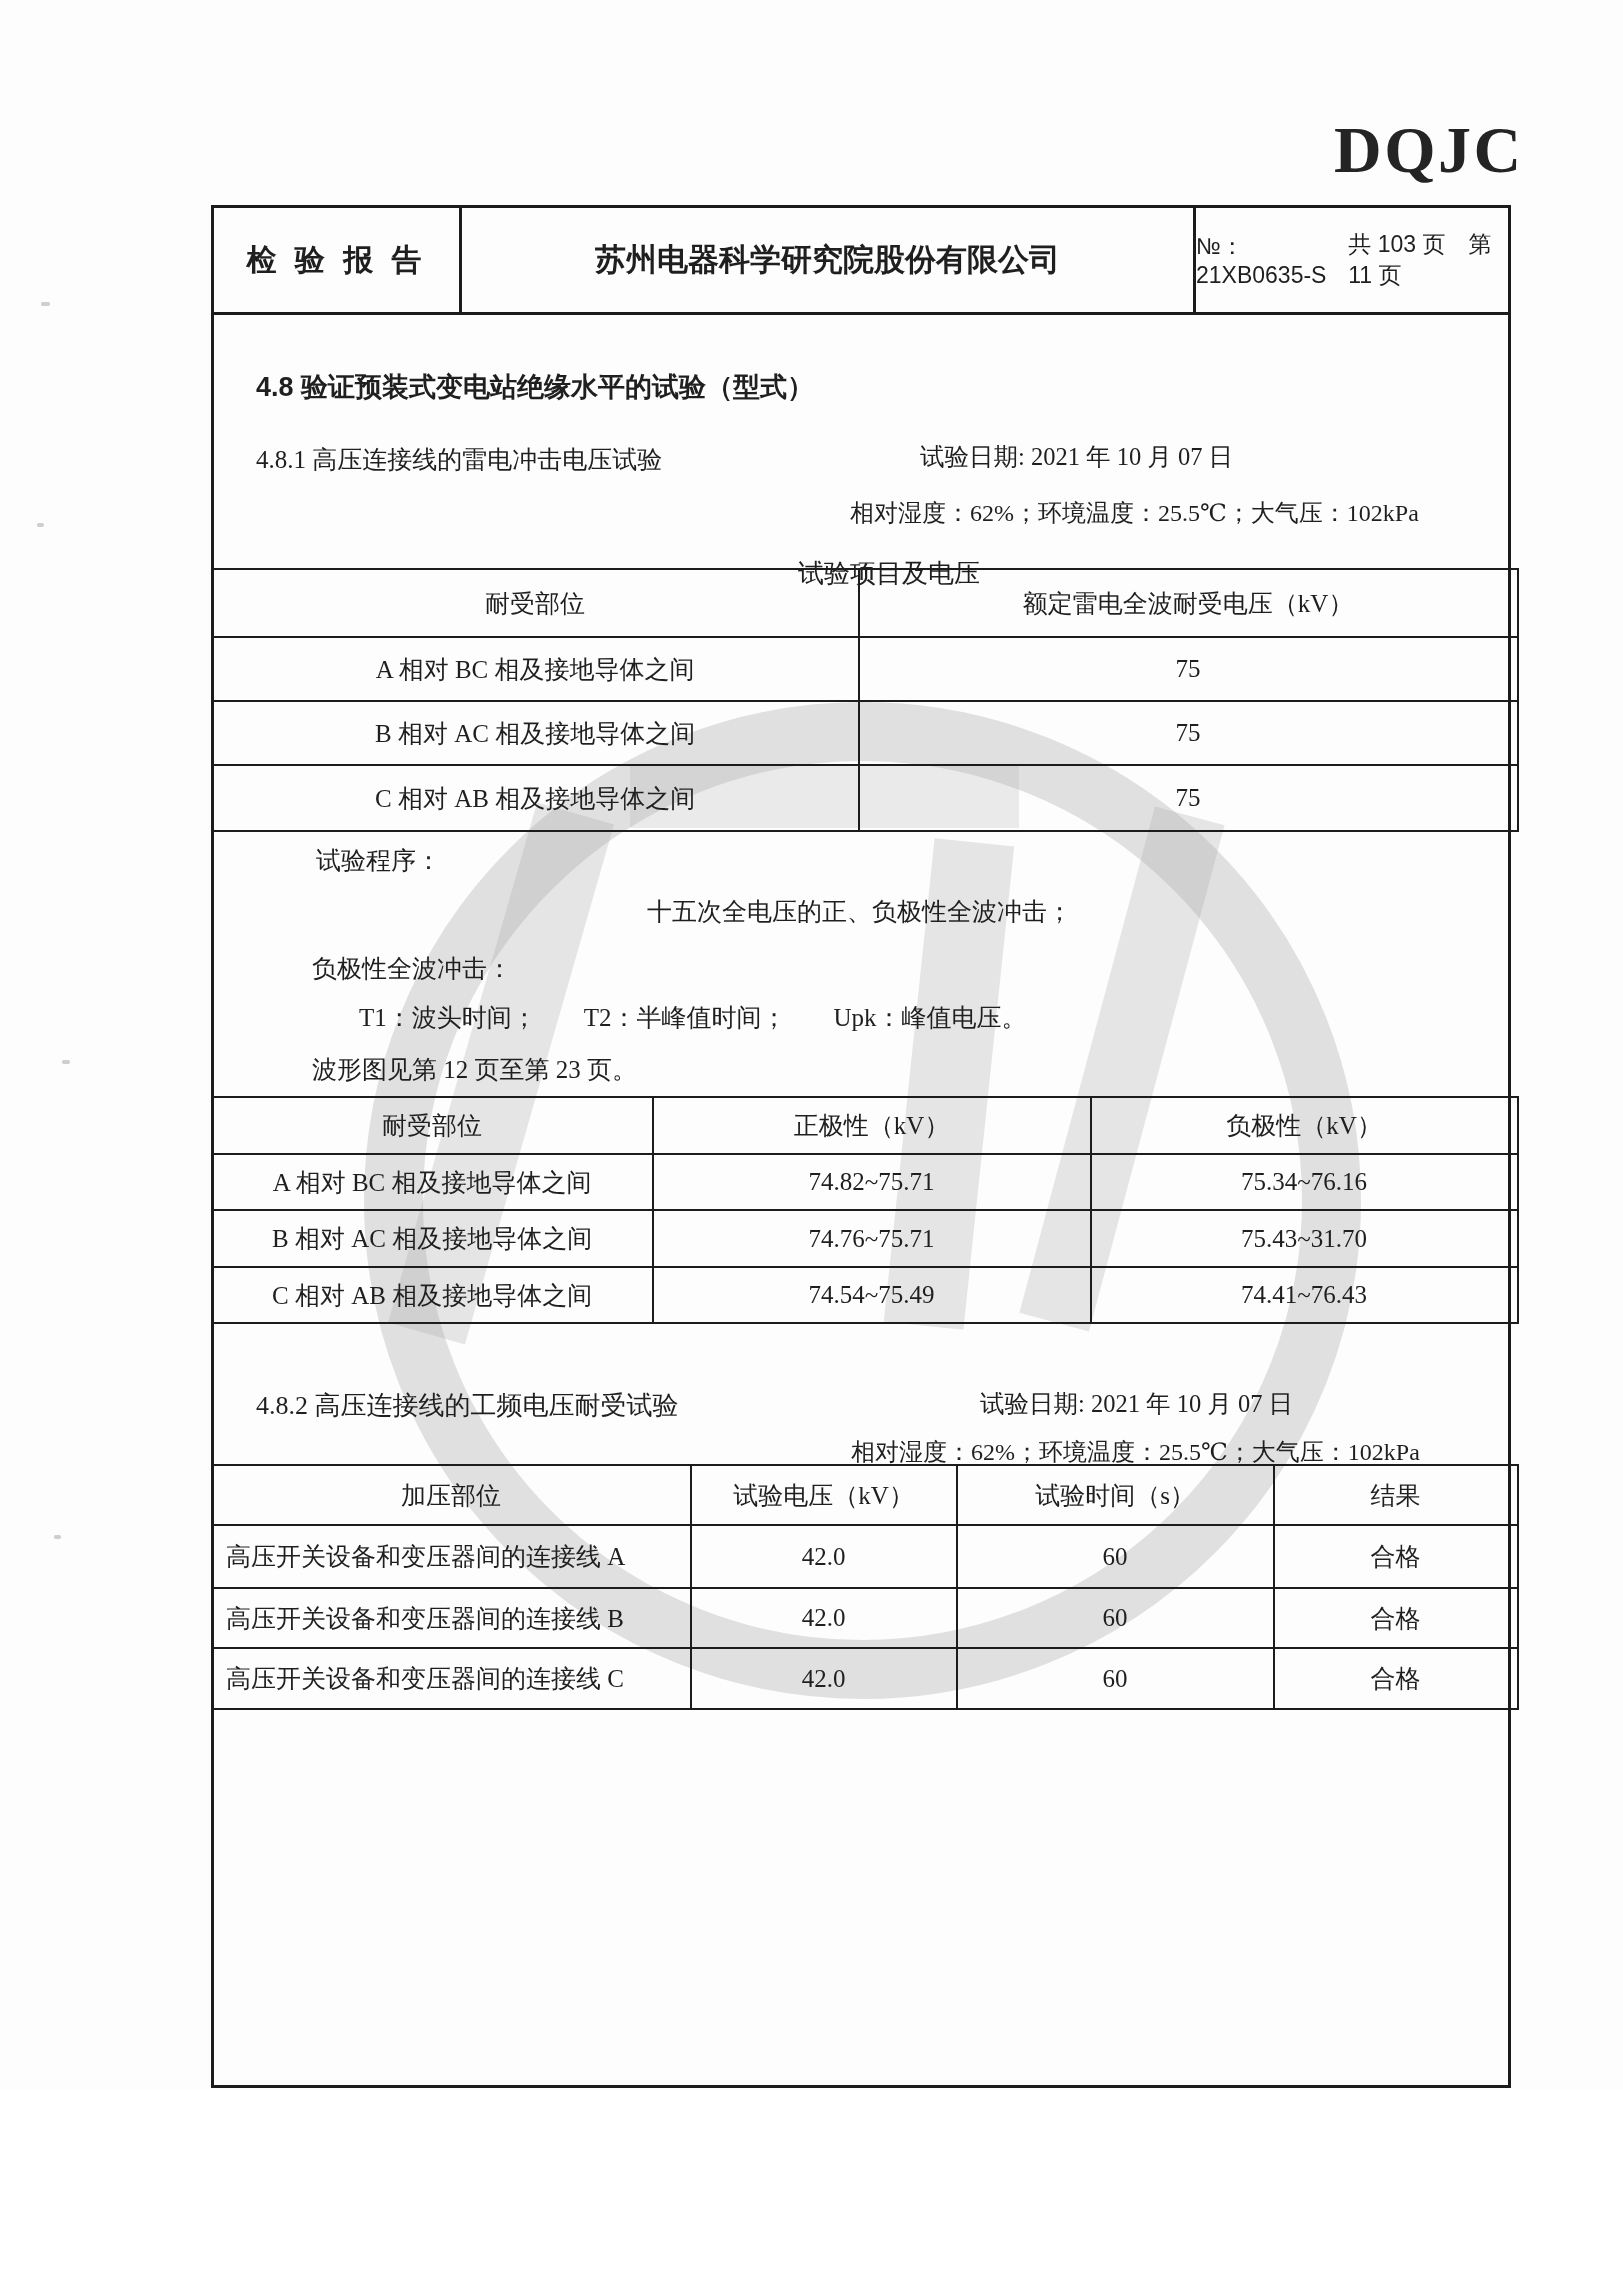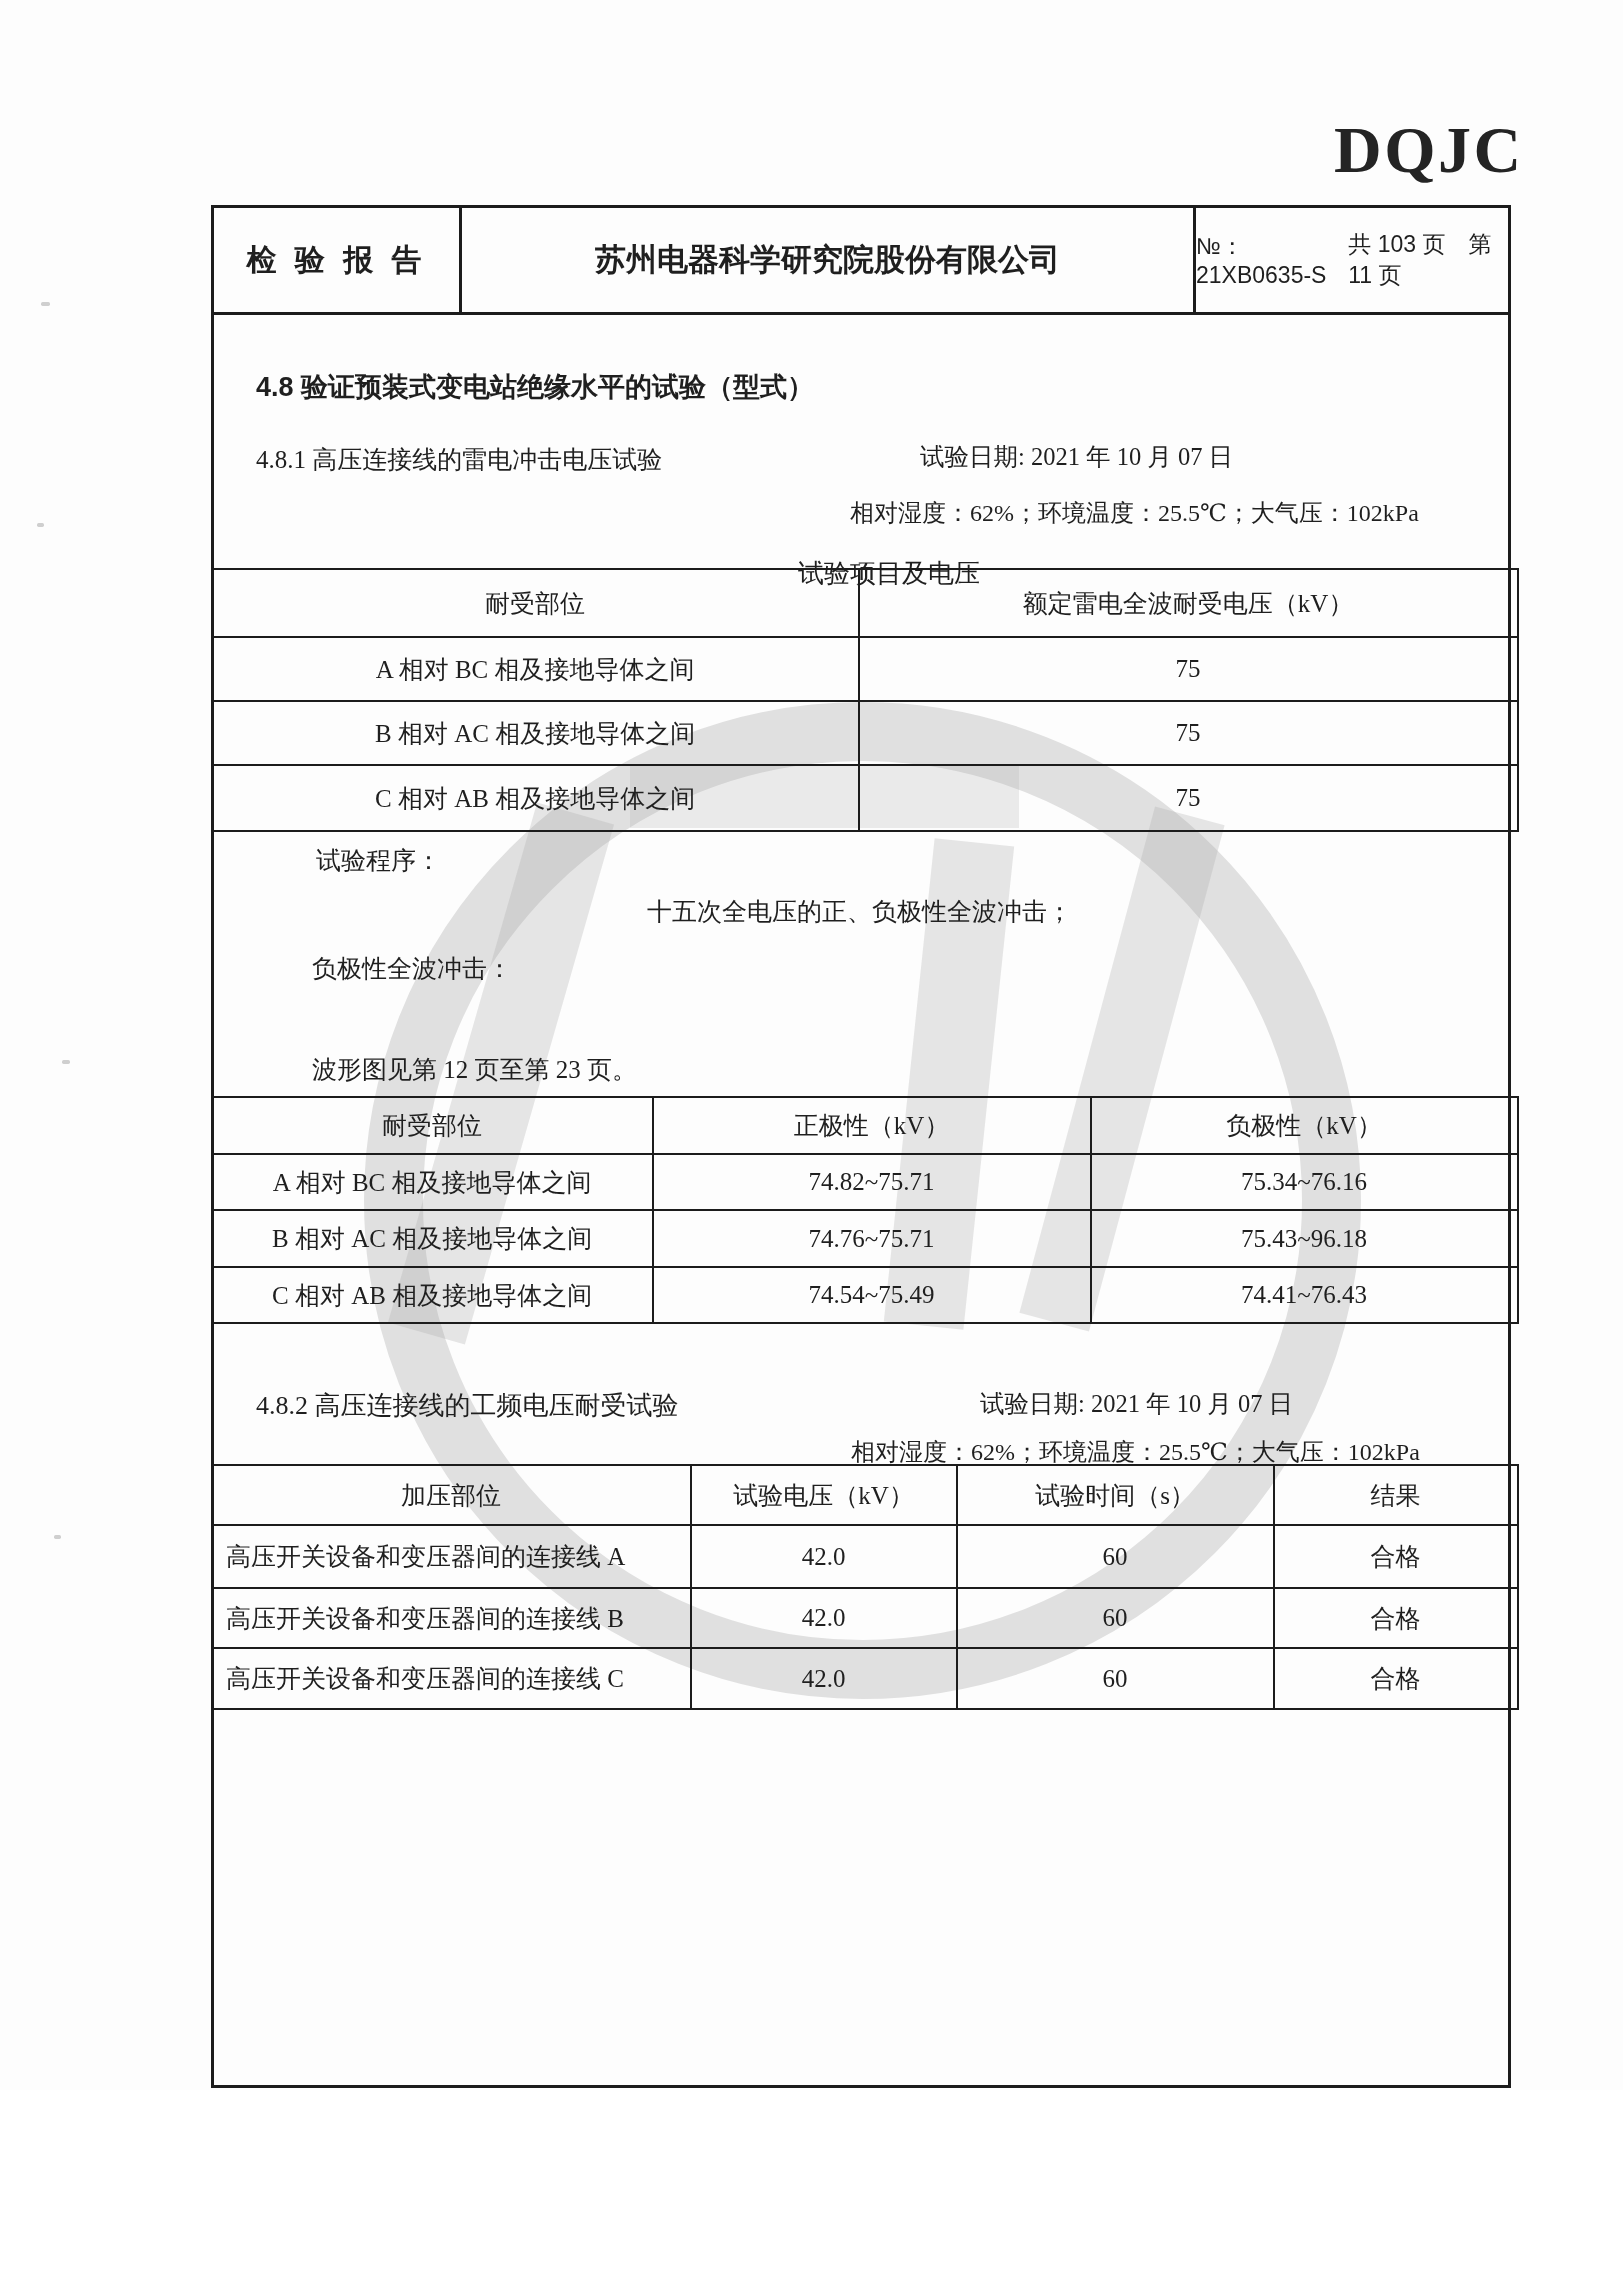--- a/index.html
+++ b/index.html
@@ -118,20 +118,23 @@
       <tr style="height:66px;">
         <td>C 相对 AB 相及接地导体之间</td>
         <td>75</td>
       </tr>
     </tbody>
       </table>
 
     <div class="blk proc" style="left:102px;top:636px;">试验程序：</div>
     <div class="blk proc" style="left:433px;top:687px;">十五次全电压的正、负极性全波冲击；</div>
     <div class="blk proc" style="left:98px;top:744px;">负极性全波冲击：</div>
+    <div class="blk proc defs" style="left:145px;top:793px;">
+      <span>T1：波头时间；</span><span>T2：半峰值时间；</span><span>Upk：峰值电压。</span>
+    </div>
     <div class="blk proc" style="left:98px;top:845px;">波形图见第 12 页至第 23 页。</div>
 
     <table class="rpt" style="top:888px;">
       <colgroup>
           <col style="width:441px;">
           <col style="width:438px;">
           <col style="width:427px;">
         </colgroup>
       <tbody>
           <tr style="height:57px;">
@@ -140,21 +143,21 @@
         <td>负极性（kV）</td>
       </tr>
       <tr style="height:56px;">
         <td>A 相对 BC 相及接地导体之间</td>
         <td>74.82~75.71</td>
         <td>75.34~76.16</td>
       </tr>
       <tr style="height:57px;">
         <td>B 相对 AC 相及接地导体之间</td>
         <td>74.76~75.71</td>
-        <td>75.43~96.18</td>
+        <td>75.43~31.70</td>
       </tr>
       <tr style="height:56px;">
         <td>C 相对 AB 相及接地导体之间</td>
         <td>74.54~75.49</td>
         <td>74.41~76.43</td>
       </tr>
     </tbody>
       </table>
 
     <div class="blk h-sub" style="left:42px;top:1180px;font-size:26px;">4.8.2 高压连接线的工频电压耐受试验</div>

